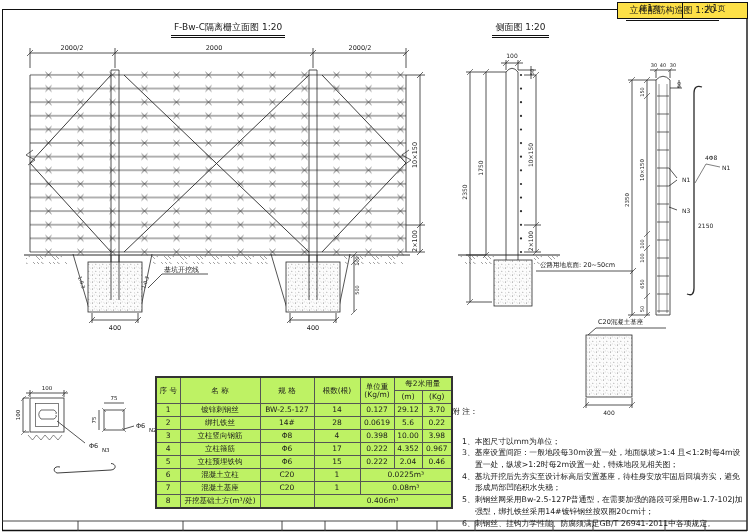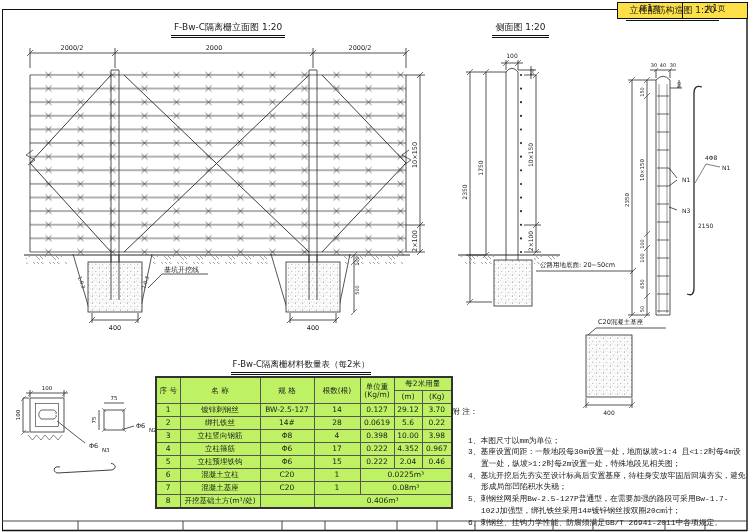--- a/index.html
+++ b/index.html
@@ -14,21 +14,21 @@
   
   .mtbl-title{position:absolute;left:150px;top:359px;width:302px;text-align:center;font-size:8.5px;}
   .mtbl-title span{display:inline-block;border-bottom:3px double #111;padding:0 2px 1px 2px;}
   table.mtbl{position:absolute;left:155px;top:376px;width:296px;border-collapse:collapse;
              table-layout:fixed;border:2px solid #333;font-size:7.5px;background:#bef264;}
   table.mtbl td,table.mtbl th{border:1px solid #555;text-align:center;vertical-align:middle;
              padding:0 1px;height:12px;line-height:1.05;font-weight:normal;overflow:hidden;white-space:nowrap;}
   
   .notes{position:absolute;left:452px;top:406px;width:294px;font-size:7.8px;line-height:1.5;}
   .notes .hd{margin-bottom:18px;}
-  .notes .it{padding-left:29px;text-indent:-13px;font-family:Liberation Mono, monospace;}
+  .notes .it{padding-left:23px;text-indent:-13px;}
 </style>
 </head>
 <body>
 
 <div class="sheet">
 
 <svg width="750" height="532" viewBox="0 0 750 532">
   <defs>
 
     <pattern id="wires" width="32" height="13.62" patternUnits="userSpaceOnUse">
@@ -332,21 +332,20 @@
       <span>第1页</span>
     </div>
 <div class="pagebox" style="left:682px;width:64px;">
       <span>共1页</span>
     </div>
 
 <div class="dtitle" style="left:128px;top:21px;width:200px;"><span>F-Bw-C隔离栅立面图  1:20</span></div>
 <div class="dtitle" style="left:468px;top:21px;width:105px;"><span>侧面图  1:20</span></div>
 <div class="dtitle" style="left:605px;top:4px;width:135px;"><span>立柱配筋构造图  1:20</span></div>
 
-<div class="mtbl-title"><span>F-Bw-C隔离栅材料数量表（每2米）</span></div>
 <table class="mtbl">
   <colgroup>
     <col style="width:24px">
         <col style="width:80px">
         <col style="width:54px">
         <col style="width:46px">
     <col style="width:34px">
         <col style="width:28px">
         <col style="width:30px">
   </colgroup>

